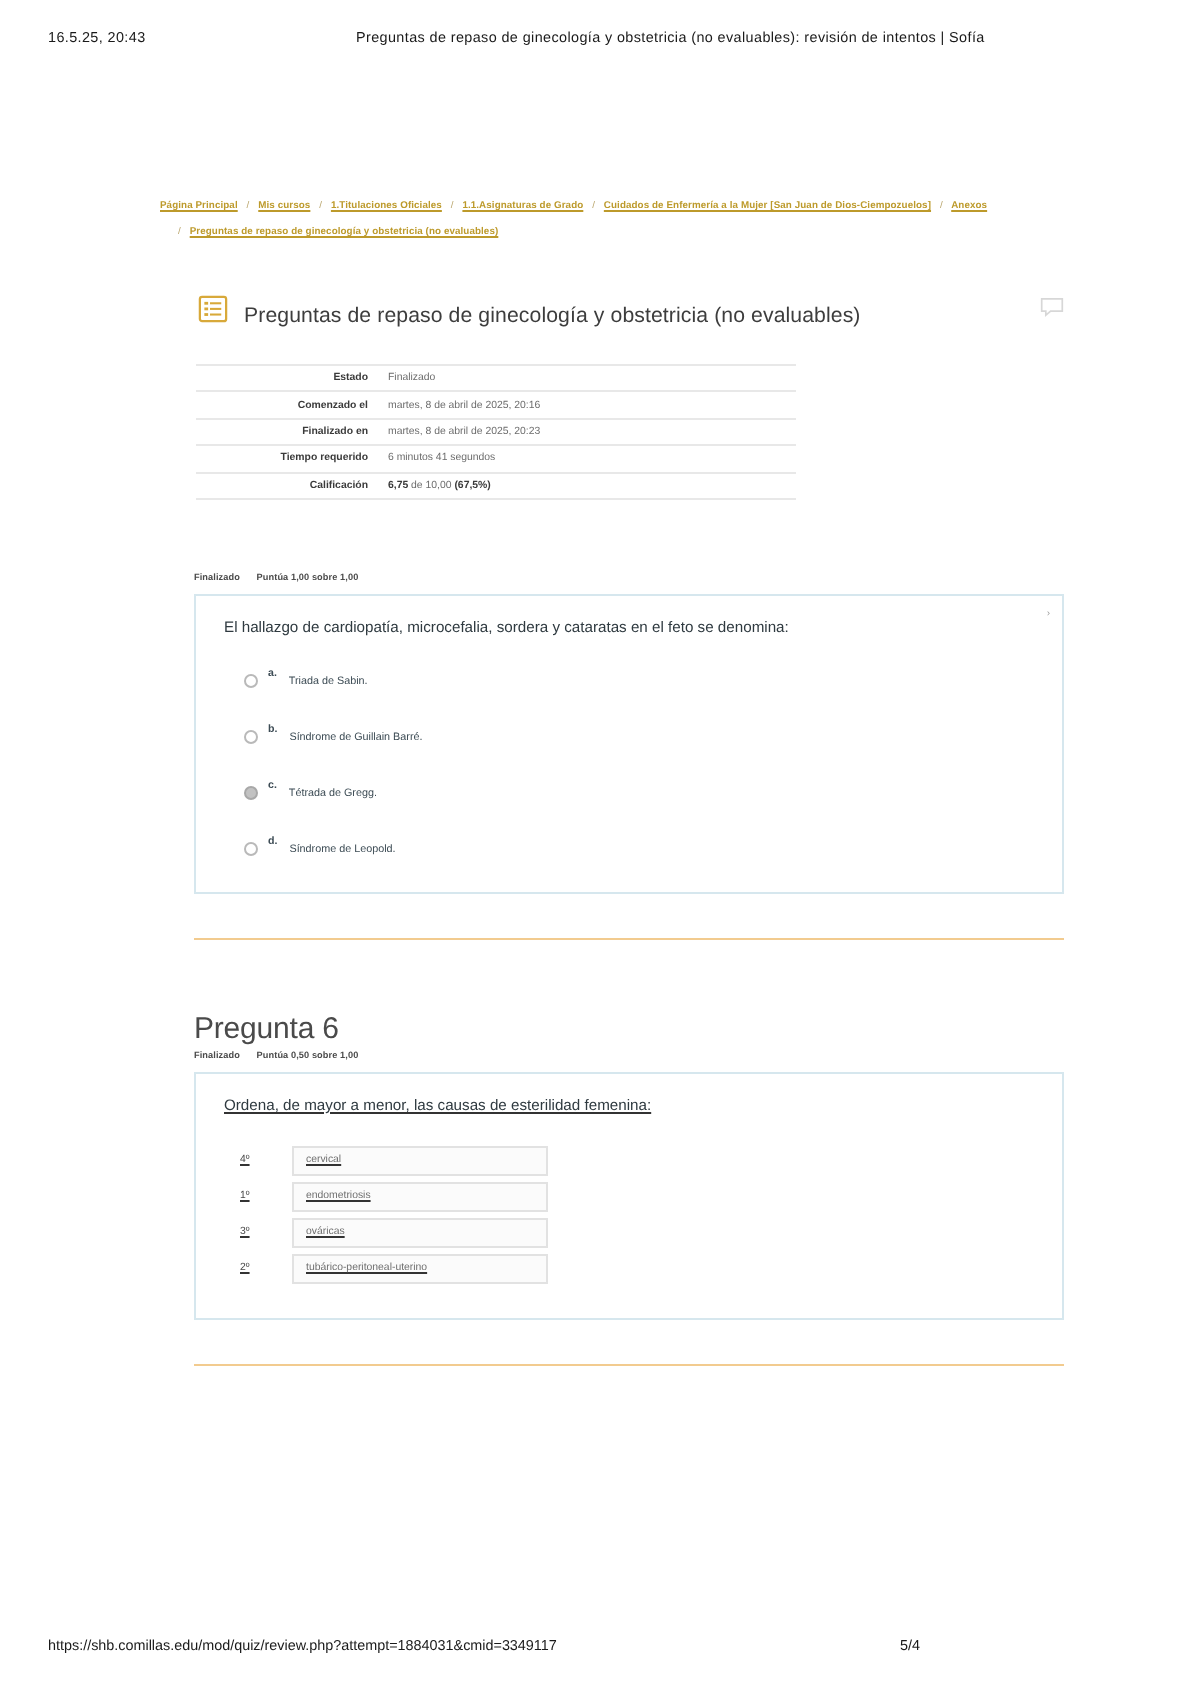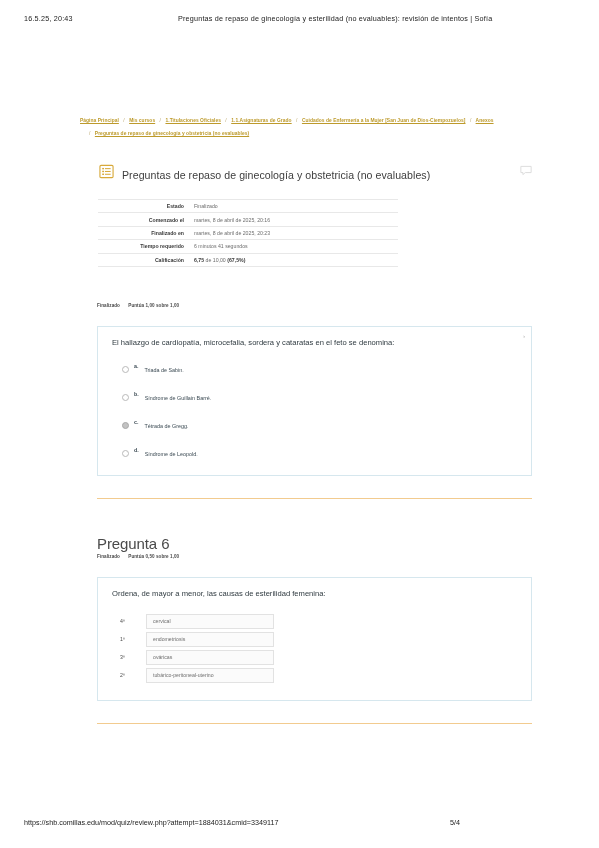--- a/index.html
+++ b/index.html
@@ -59,21 +59,21 @@
     position: absolute;
     right: 24px;
     top: 0;
     white-space: nowrap;
   }
 
   
   .content {
     position: absolute;
     left: 80px;
-    top: 114px;
+    top: 97px;
     width: 452px;
   }
 
   
   .breadcrumb {
     font-size: 4.9px;
     line-height: 13px;
     color: #c9a227;
     font-weight: bold;
     letter-spacing: 0.05px;
@@ -171,31 +171,31 @@
   .q-info {
     margin-left: 17px;
     font-size: 4.6px;
     color: #4a4a4a;
     font-weight: bold;
     letter-spacing: 0.05px;
   }
   .q-info .q-state { margin-right: 7px; }
 
   .q-box {
-    margin-top: 18px;
+    margin-top: 6px;
     margin-left: 17px;
     margin-right: 0px;
     border: 0.7px solid #d6e7ee;
     background: #ffffff;
     position: relative;
     padding: 10px 12px 14px 12px;
     min-height: 150px;
     box-sizing: border-box;
   }
-  .q-box.q2 { min-height: 120px; }
+  .q-box.q2 { min-height: 120px; text-decoration: underline; }
 
   .q-flag {
     position: absolute;
     right: 6px;
     top: 6px;
     font-size: 5px;
     color: #9b9b9b;
   }
 
   .q-text {
@@ -270,21 +270,21 @@
     margin-left: 17px;
     border-top: 0.8px solid #f2cb8f;
     height: 0;
   }
 </style>
 </head>
 <body>
 
 <div class="print-header">
   <span class="ph-date">16.5.25, 20:43</span>
-  <span class="ph-title">Preguntas de repaso de ginecología y esterilidad (no evaluables): revisión de intentos | Sofía</span>
+  <span class="ph-title">Preguntas de repaso de ginecología y obstetricia (no evaluables): revisión de intentos | Sofía</span>
 </div>
 
 <div class="content">
 
   <div class="breadcrumb">
     <span class="crumb">Página Principal</span>
     <span class="sep">/</span>
     <span class="crumb">Mis cursos</span>
     <span class="sep">/</span>
     <span class="crumb">1.Titulaciones Oficiales</span>

